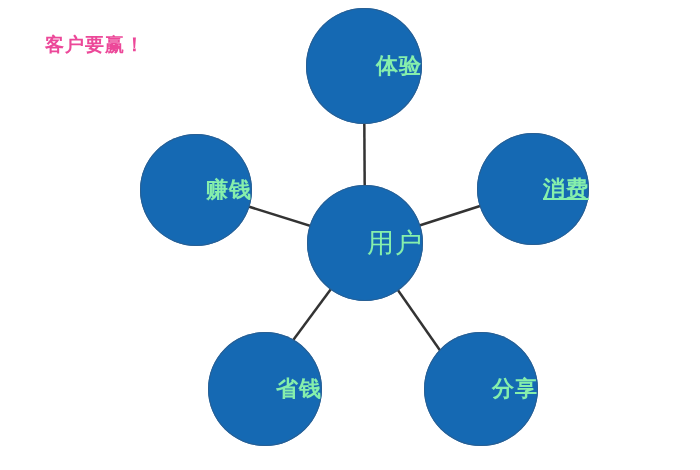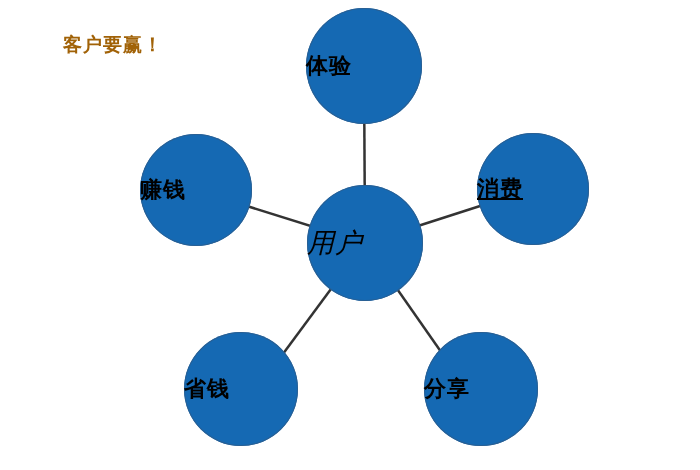--- a/index.html
+++ b/index.html
@@ -1,33 +1,33 @@
 <!DOCTYPE html>
 <html><head>
   <meta charset="utf-8">
   <style>
     html, body { margin: 0; padding: 0; background: #ffffff; }
     body { width: 700px; height: 470px; position: relative; overflow: hidden; }
     .title {
-      position: absolute; left: 63px; top: 32px;
+      position: absolute; left: 45px; top: 32px;
       font-family: "DejaVu Serif", "Liberation Serif", serif;
-      font-weight: bold; font-size: 19px; color: #a16207; letter-spacing: 1px;
+      font-weight: bold; font-size: 19px; color: #ec4899; letter-spacing: 1px;
       white-space: nowrap;
     }
     svg.links { position: absolute; left: 0; top: 0; }
     .node {
       position: absolute; border-radius: 50%;
       background: #1569b3;
       box-shadow: 0 0 0 1px #2a5f92 inset;
-      display: flex; align-items: center; justify-content: flex-start;
-      color: #000000;
+      display: flex; align-items: center; justify-content: flex-end;
+      color: #86efac;
       font-family: "DejaVu Sans", "Liberation Sans", sans-serif;
       font-weight: bold; font-size: 22px; letter-spacing: 1px;
     }
-    .node.center { font-size: 27px; font-weight: normal; font-style: italic; }
+    .node.center { font-size: 27px; font-weight: normal; }
   </style>
 </head>
 <body>
 
 <div class="title">客户要赢！</div>
 
 <svg class="links" width="700" height="470">
   <line x1="365" y1="243" x2="364" y2="66" stroke="#333333" stroke-width="2.5"></line>
   <line x1="365" y1="243" x2="533" y2="189" stroke="#333333" stroke-width="2.5"></line>
   <line x1="365" y1="243" x2="467" y2="389" stroke="#333333" stroke-width="2.5"></line>
@@ -40,21 +40,21 @@
 </div>
 
 <div class="node" style="left:477px; top:133px; width:112px; height:112px;text-decoration:underline;">
   <span>消费</span>
 </div>
 
 <div class="node" style="left:424px; top:332px; width:114px; height:114px;">
   <span>分享</span>
 </div>
 
-<div class="node" style="left:184px; top:332px; width:114px; height:114px;">
+<div class="node" style="left:208px; top:332px; width:114px; height:114px;">
   <span>省钱</span>
 </div>
 
 <div class="node" style="left:140px; top:134px; width:112px; height:112px;">
   <span>赚钱</span>
 </div>
 
 <div class="node center" style="left:307px; top:185px; width:116px; height:116px;">
   <span>用户</span>
 </div>

